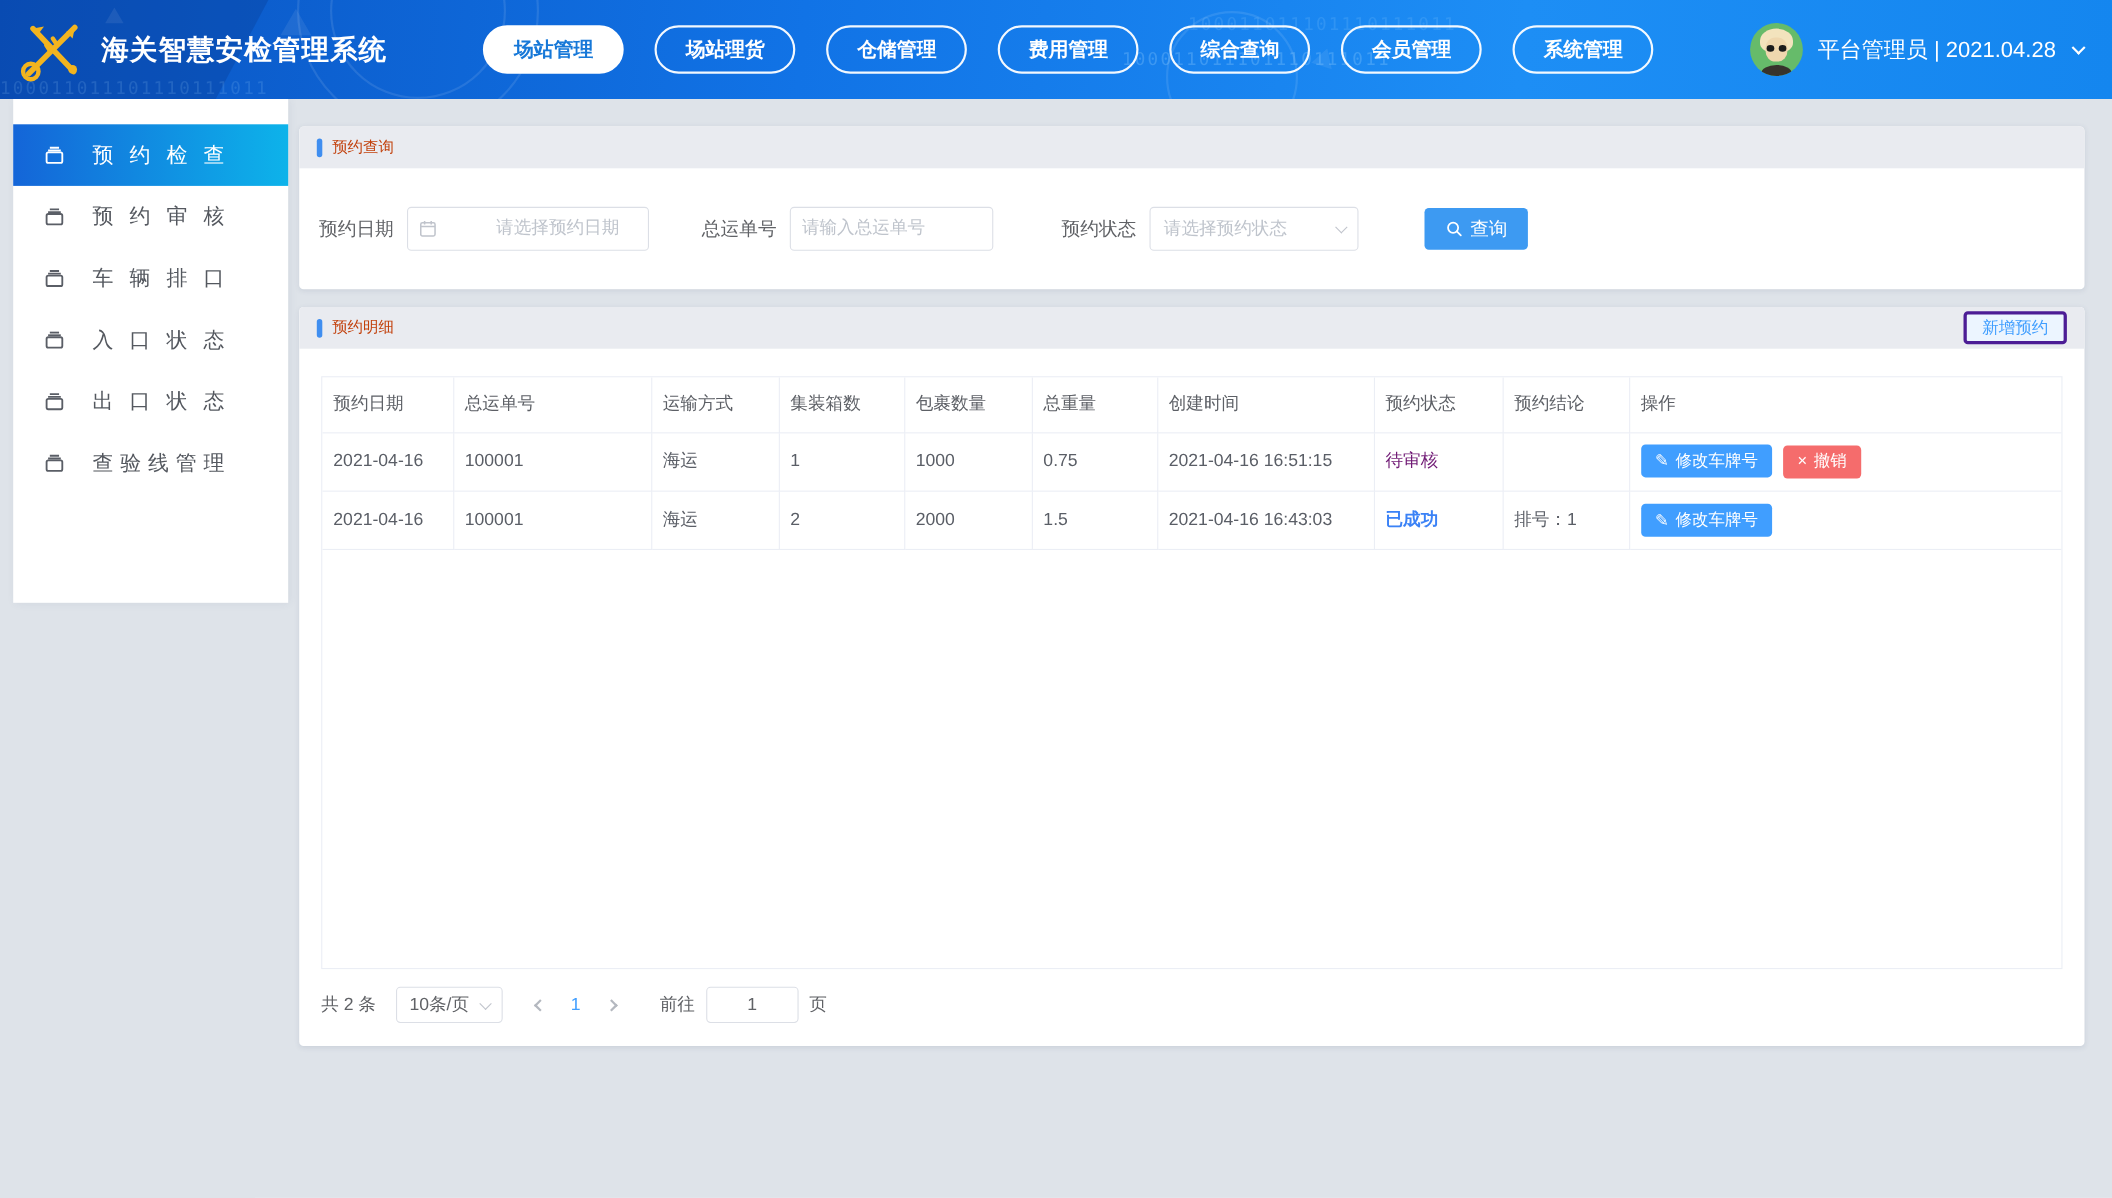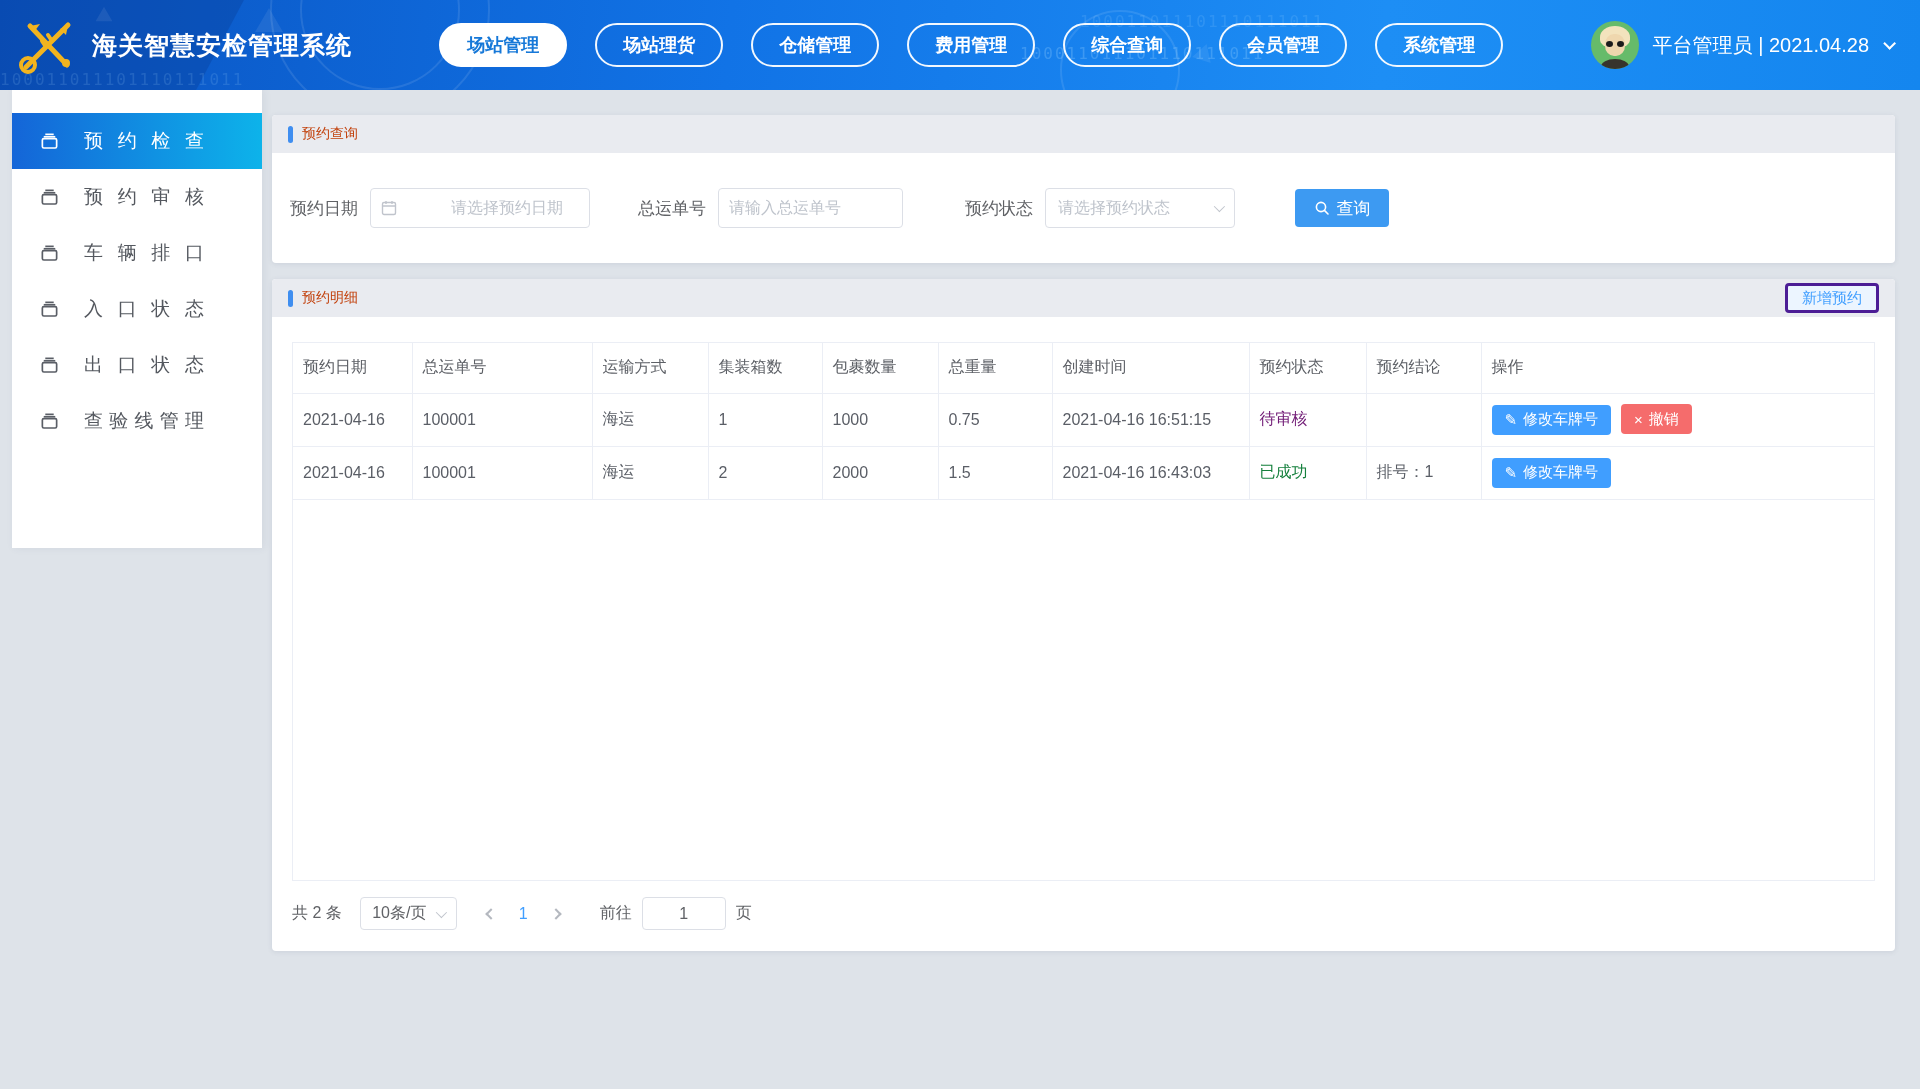--- a/index.html
+++ b/index.html
@@ -312,21 +312,21 @@
                   </button></td>
               </tr>
               <tr>
                 <td>2021-04-16</td>
                 <td>100001</td>
                 <td>海运</td>
                 <td>2</td>
                 <td>2000</td>
                 <td>1.5</td>
                 <td>2021-04-16 16:43:03</td>
-                <td style="color: #15803d;">已成功</td>
+                <td style="color: #3b82f6; font-weight: bold;">已成功</td>
                 <td>排号：1</td>
                 <td><button class="act-btn act-primary">
                     <span>✎</span>
                     <span>修改车牌号</span>
                   </button></td>
               </tr>
             </tbody>
         </table>
       </div>
 

